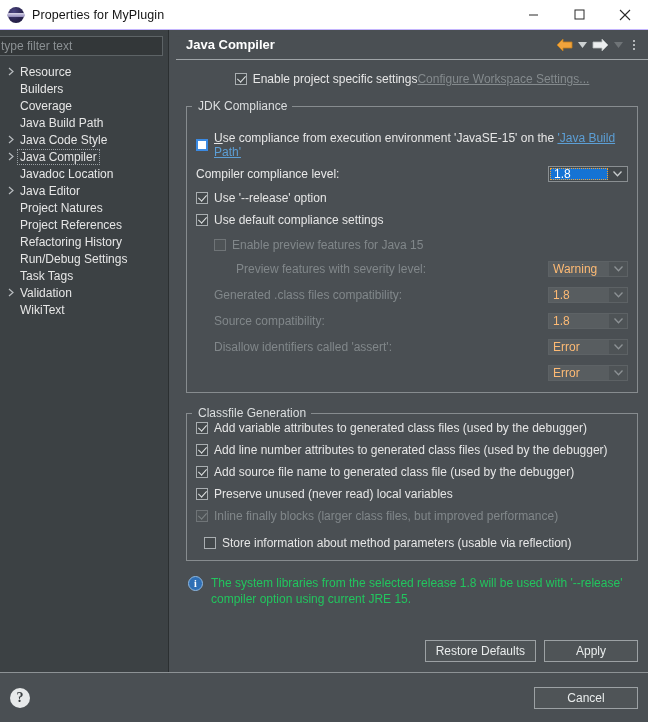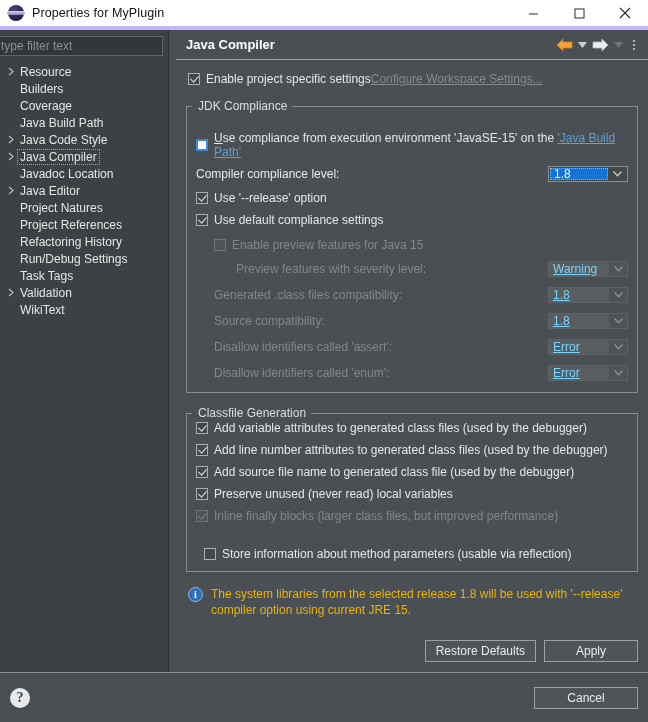--- a/index.html
+++ b/index.html
@@ -11,21 +11,21 @@
     background: #4a4f53;
     color: #e8e8e8;
     overflow: hidden;
     -webkit-font-smoothing: antialiased;
   }
 
   
   .titlebar {
     height: 30px; background:#ffffff; color:#1a1a1a;
     display:flex; align-items:center; position:relative;
-    border-bottom:4px solid #c4b5fd;
+    border-bottom:1px solid #c4b5fd;
   }
   .app-icon { width:16px; height:16px; margin-left:8px; margin-right:8px; position:relative; }
   .app-icon .sphere {
     position:absolute; inset:0; border-radius:50%;
     background: radial-gradient(circle at 35% 30%, #4a4480 0%, #2b2550 55%, #1a1636 100%);
   }
   .app-icon .band {
     position:absolute; left:-1px; right:-1px; top:6px; height:4px;
     background: linear-gradient(#d9d5e8, #8e87b8);
     border-radius:2px;
@@ -96,21 +96,21 @@
   .cb.focusblue { border:2px solid #3b8ae2; background:#ffffff; }
   .cb.disabled { border-color:#6f7477; background:#4e5356; }
   .cb.disabled.checked::after { border-color:#7e8486; }
   .cb-label { font-size:12px; color:#e6e6e6; }
   .cb-label .u { text-decoration:underline; }
   .muted { color:#81878a !important; }
 
   .link { color:#5c9fd6; text-decoration:underline; cursor:pointer; }
   .link-disabled { color:#848a8d; text-decoration:underline; }
 
-  .top-row { display:flex; align-items:center; justify-content:flex-start; padding:2px 0 0 2px; }
+  .top-row { display:flex; align-items:center; justify-content:center; padding:2px 0 0 2px; }
   .top-row .right-link { font-size:12px; margin-right:2px; }
 
   
   .group { position:relative; margin-top:11px; padding:12px 10px 9px 10px; }
   .group > .gb {
     position:absolute; left:0; right:0; top:7px; bottom:0;
     border:1px solid #878c8f; border-top:none; pointer-events:none;
   }
   .group > .gb-top-l, .group > .gb-top-r {
     position:absolute; top:7px; height:1px; background:#878c8f;
@@ -137,37 +137,37 @@
   }
   .combo .arw {
     width:18px; display:flex; align-items:center; justify-content:center;
     color:#c8cccd; font-size:9px;
   }
   .combo.focused { border:1px solid #8a8f92; padding:1px; }
   .combo.focused .val {
     background:#1573d4; color:#ffffff; outline:1px dotted #f0a030; outline-offset:-1px;
   }
   .combo.disabled { background:#4e5356; border-color:#5d6265; }
-  .combo.disabled .val { color:#7dd3fc; background:#585d60;text-decoration:underline; }
+  .combo.disabled .val { color:#fdba74; background:#585d60; }
   .combo.disabled .arw { color:#8d9295; }
 
   .indent-1 { padding-left:18px; }
   .indent-2 { padding-left:40px; }
 
   
   .info-area { display:flex; gap:8px; margin-top:14px; padding-left:2px; }
   .info-icon {
     width:15px; height:15px; min-width:15px; border-radius:50%;
     background:#2f6fb5; border:1px solid #8fb8df; position:relative; margin-top:1px;
   }
   .info-icon::after {
     content:"i"; position:absolute; inset:0; display:flex; align-items:center; justify-content:center;
     color:#fff; font-size:10px; font-weight:bold; font-family:"Liberation Serif", serif;
   }
-  .info-text { font-size:12px; color:#eab308; line-height:16px; max-width:420px; }
+  .info-text { font-size:12px; color:#22c55e; line-height:16px; max-width:420px; }
 
   
   .mid-btns { position:absolute; right:10px; bottom:10px; display:flex; gap:8px; }
   .btn {
     min-width:94px; height:22px; background:#4f5457; border:1px solid #9ca1a4;
     color:#e9ecec; font-size:12px; display:flex; align-items:center; justify-content:center;
     padding:0 10px; white-space:nowrap;
   }
   .btn.focus-blue { border:2px solid #2f80d8; }
 
@@ -431,21 +431,20 @@
                 <div class="combo disabled">
                   <div class="val">Error</div>
                   <div class="arw">
                     <svg width="9" height="6" viewBox="0 0 9 6">
                       <path d="M0.5 0.5 L4.5 4.8 L8.5 0.5" fill="none" stroke="#8d9295" stroke-width="1.3"></path>
                     </svg>
                   </div>
                 </div>
               </div>
               <div class="combo-row indent-1">
-                <span class="lbl muted">Disallow identifiers called 'enum':</span>
                 <span class="dots"></span>
                 <div class="combo disabled">
                   <div class="val">Error</div>
                   <div class="arw">
                     <svg width="9" height="6" viewBox="0 0 9 6">
                       <path d="M0.5 0.5 L4.5 4.8 L8.5 0.5" fill="none" stroke="#8d9295" stroke-width="1.3"></path>
                     </svg>
                   </div>
                 </div>
               </div>
@@ -473,21 +472,21 @@
               <span class="cb-label">Add source file name to generated class file (used by the debugger)</span>
             </div>
             <div class="row" style="margin-top: 4px;">
               <div class="cb checked"></div>
               <span class="cb-label">Preserve unused (never read) local variables</span>
             </div>
             <div class="row" style="margin-top: 4px;">
               <div class="cb checked disabled"></div>
               <span class="cb-label muted">Inline finally blocks (larger class files, but improved performance)</span>
             </div>
-            <div class="row" style="margin-top: 20px; padding-left: 8px;">
+            <div class="row" style="margin-top: 9px; padding-left: 8px;">
               <div class="cb"></div>
               <span class="cb-label">Store information about method parameters (usable via reflection)</span>
             </div>
           </div>
       </div>
 
       <div class="info-area">
         <div class="info-icon"></div>
         <div class="info-text">The system libraries from the selected release 1.8 will be used with '--release' compiler option using current JRE 15.</div>
       </div>

